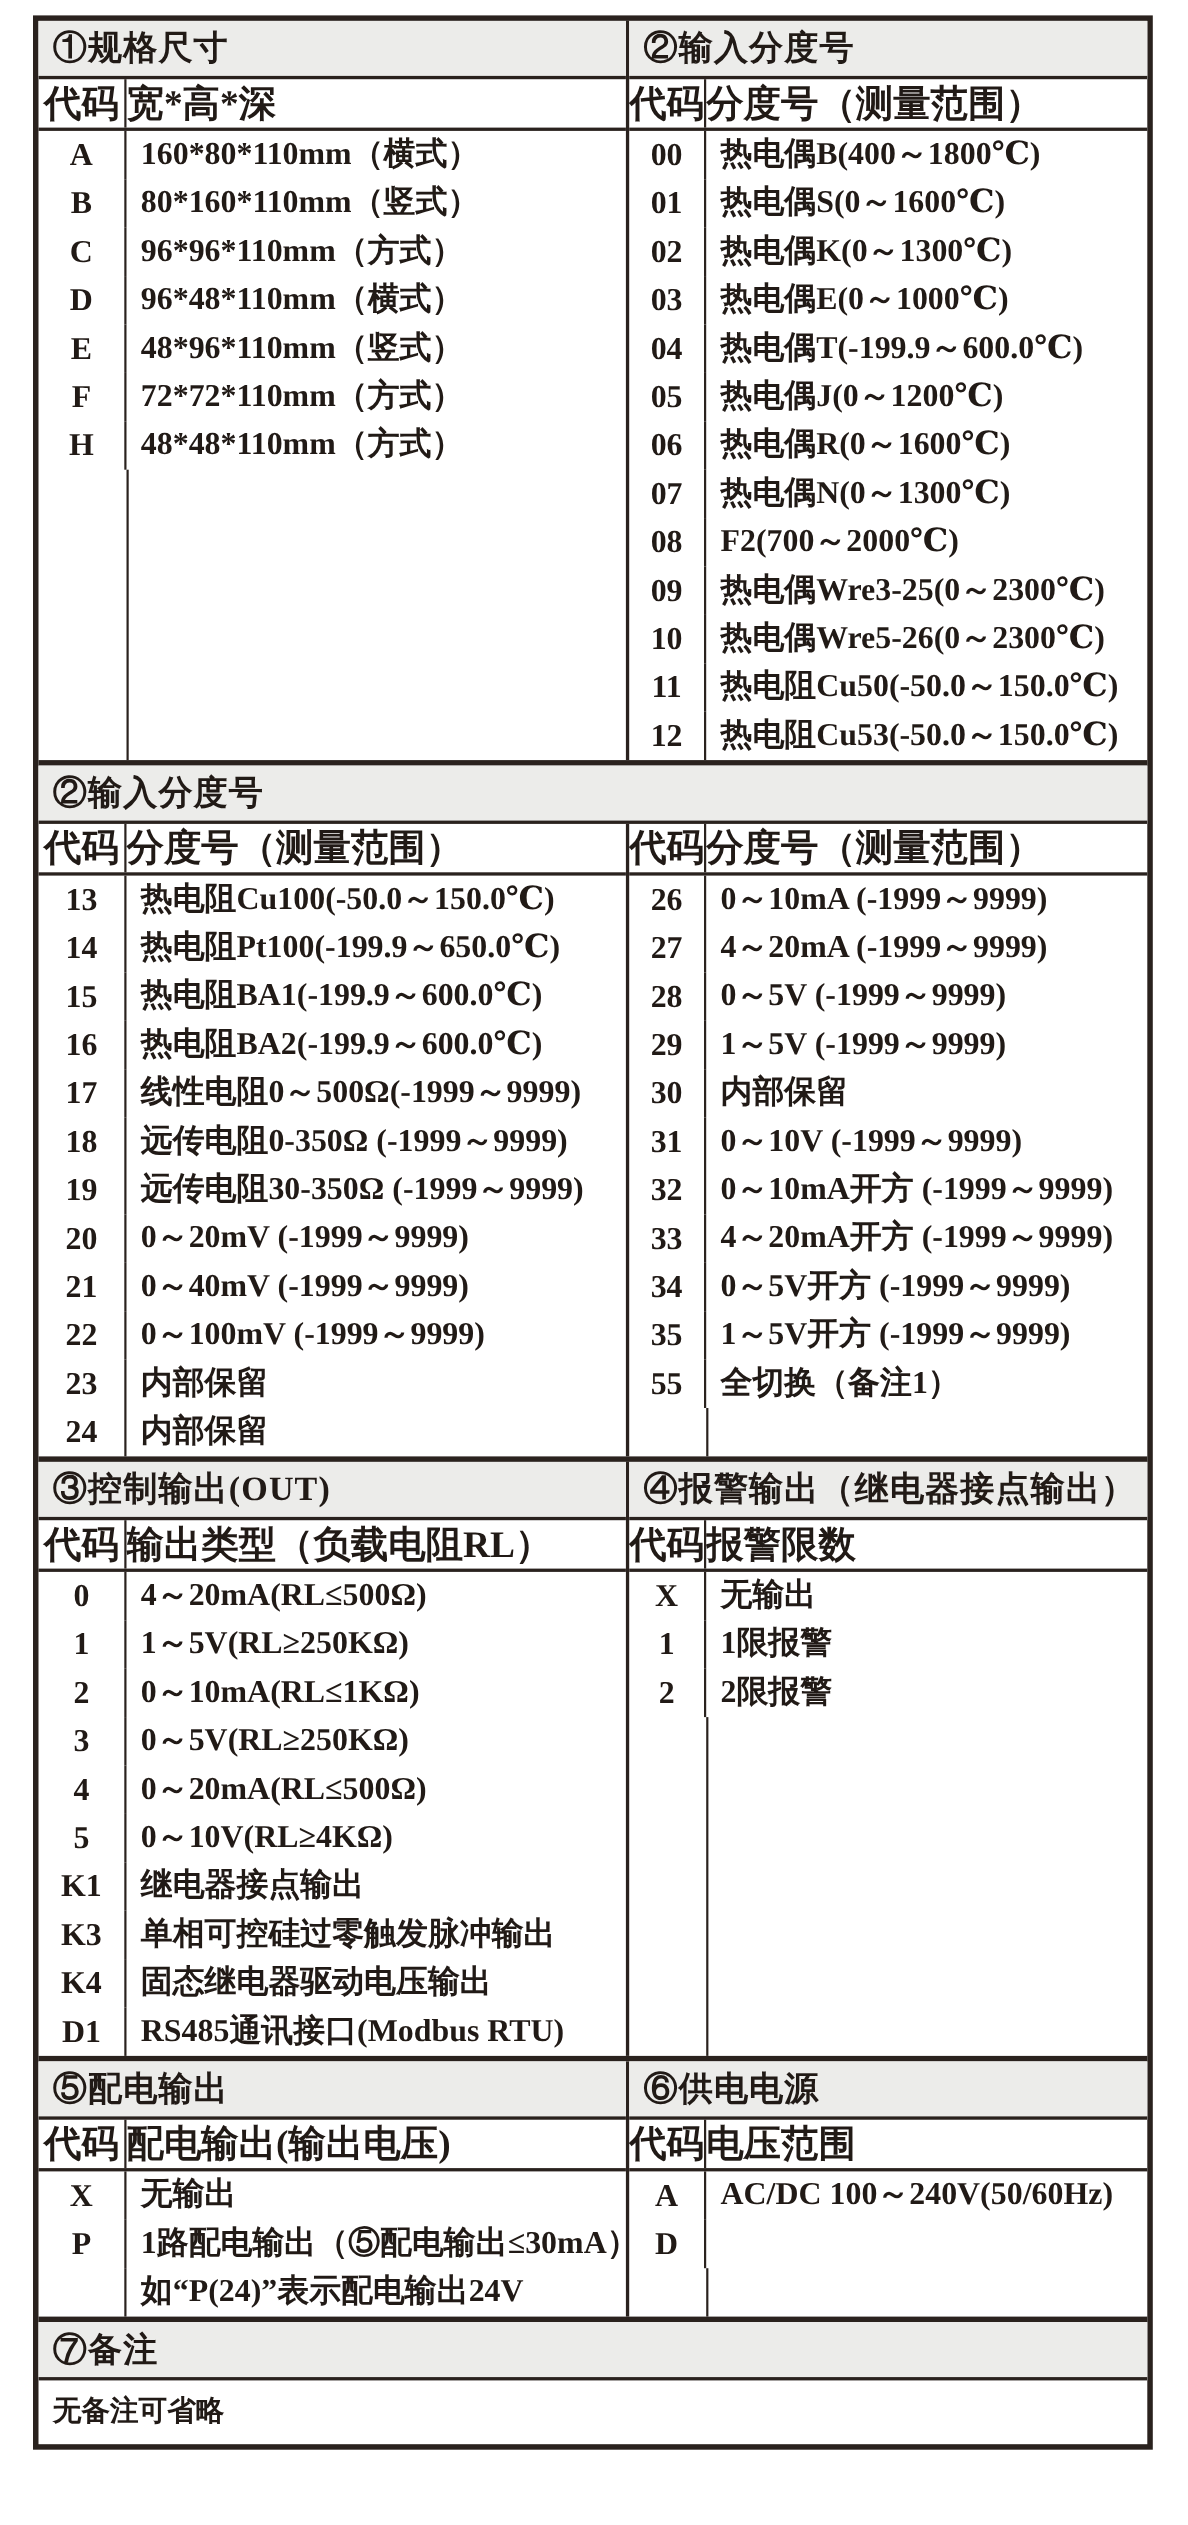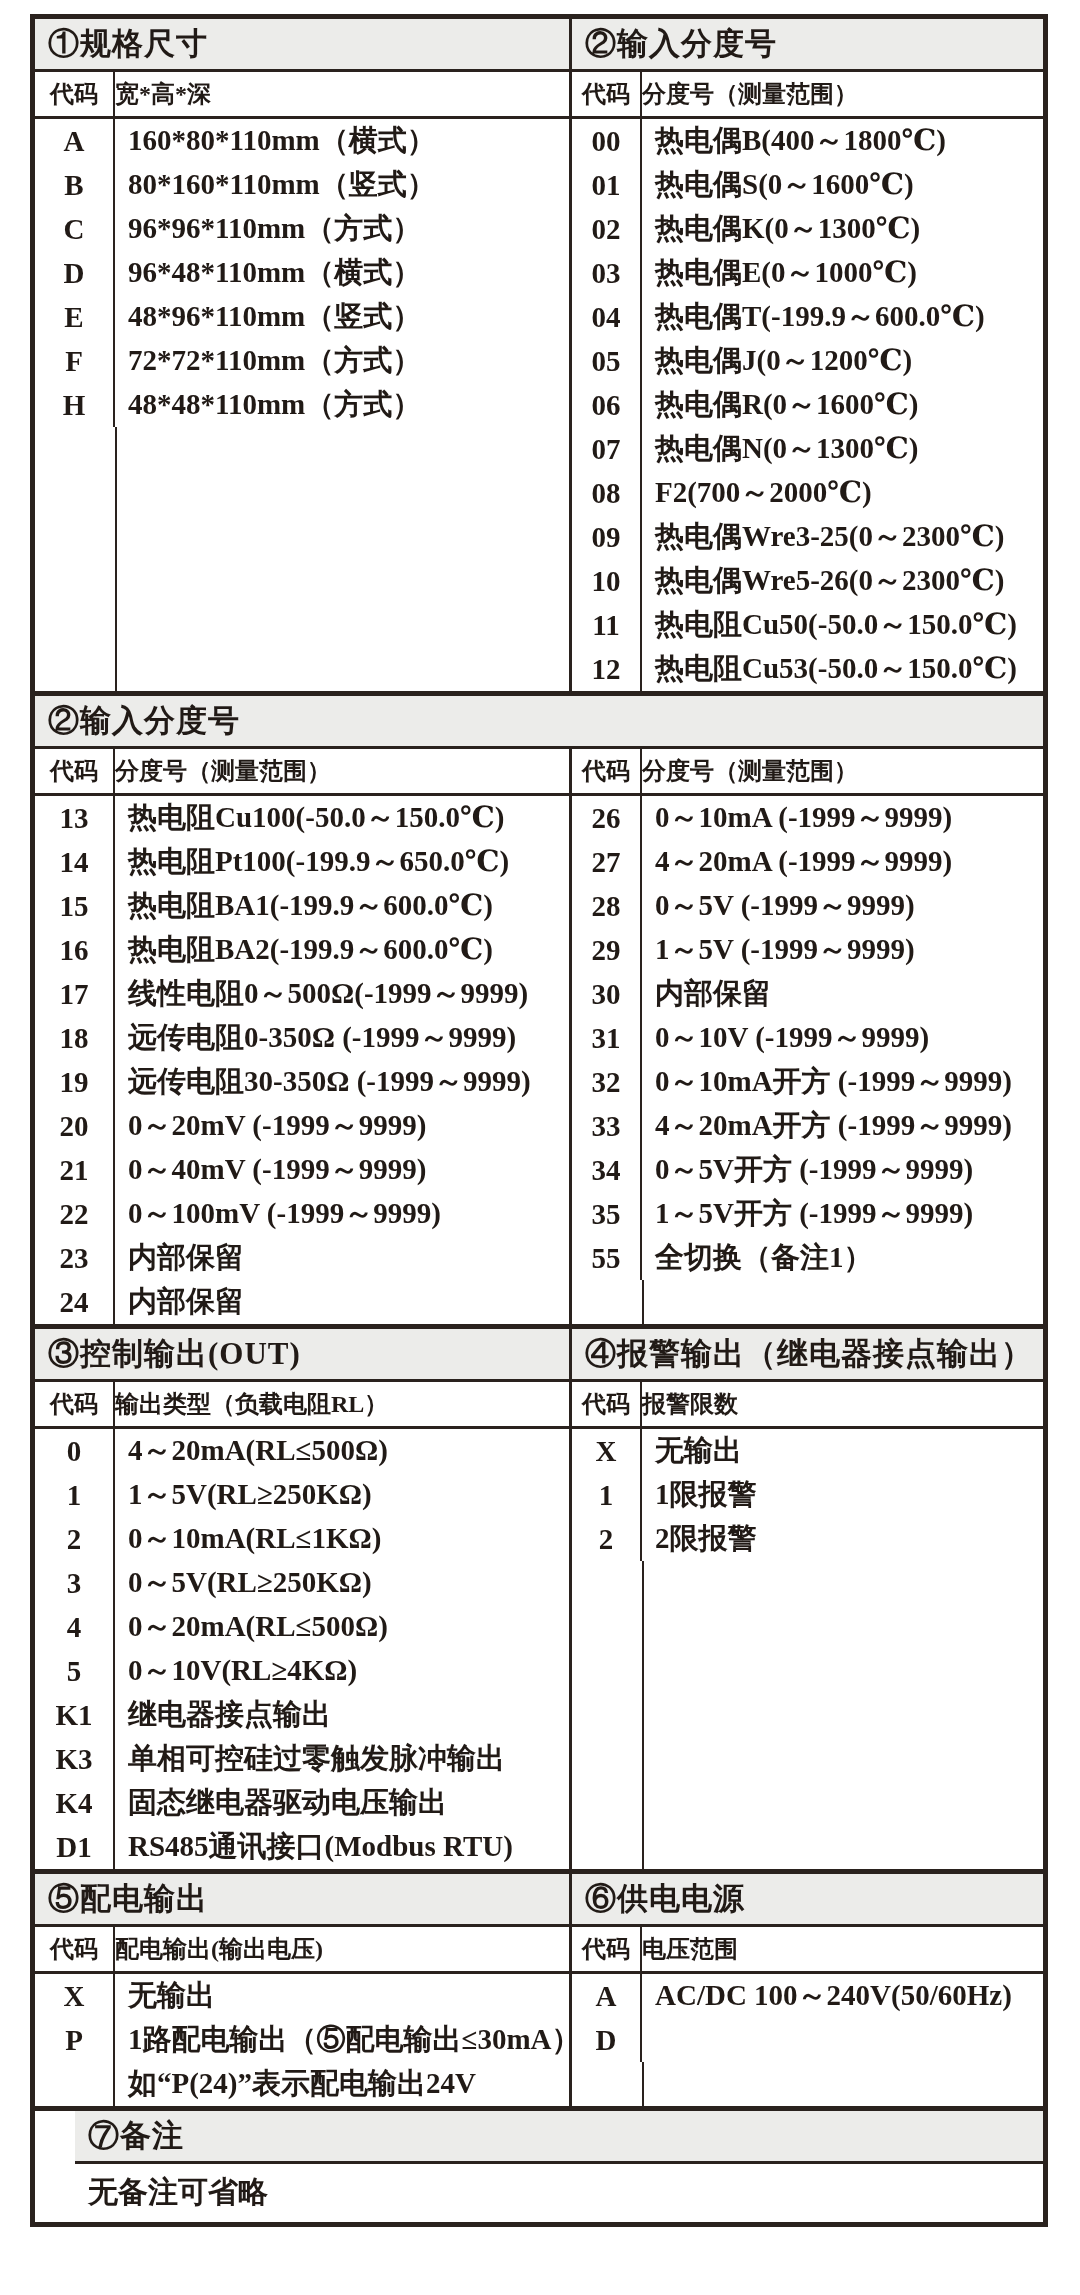--- a/index.html
+++ b/index.html
@@ -10,21 +10,21 @@
     font-weight:bold;
     color:#211a16;
   }
   .page { padding:14px 26px 10px 30px; }
   .sheet {
     width:1018px;
     border:5px solid #2a221e;
     background:#ffffff;
   }
   .sec { border-bottom:5px solid #2a221e; }
-  .sec:last-child { border-bottom:none;margin-left:40px; }
+  .sec:last-child { border-bottom:none; }
 
   .sec-head {
     height:53px;
     background:#ececea;
     border-bottom:3px solid #2a221e;
     display:flex; align-items:center;
     padding-left:13px;
     font-size:31px;
     letter-spacing:1px;
     white-space:nowrap; overflow:hidden;
@@ -32,21 +32,21 @@
 
   .pair { display:flex; align-items:stretch; }
   .half { display:flex; flex-direction:column; --codew:80px; min-width:0; }
   .half-l { width:537px; border-right:3px solid #2a221e; }
   .half-r { flex:1; --codew:70px; }
 
   .col-head {
     flex:0 0 47px; height:47px;
     border-bottom:3px solid #2a221e;
     display:flex;
-    font-size:24px;
+    font-size:34px;
     white-space:nowrap;
   }
   .cell-code {
     width:var(--codew); flex:0 0 var(--codew);
     border-right:2px solid #2a221e;
     display:flex; align-items:center; justify-content:center;
     overflow:hidden;
   }
   .cell-desc {
     flex:1; padding-left:0;
@@ -66,21 +66,21 @@
   .tbody::after {
     content:""; display:block;
     flex:1 1 0; min-height:0;
     width:var(--codew); align-self:flex-start;
     border-right:2px solid #2a221e;
   }
 
   .note-row {
     height:58px; line-height:56px;
     padding-left:13px;
-    font-size:30px;
+    font-size:26px;
     white-space:nowrap; overflow:hidden;
   }
 </style>
 </head>
 <body>
 
 <div class="page">
   <div class="sheet">
 
     <div class="sec">

